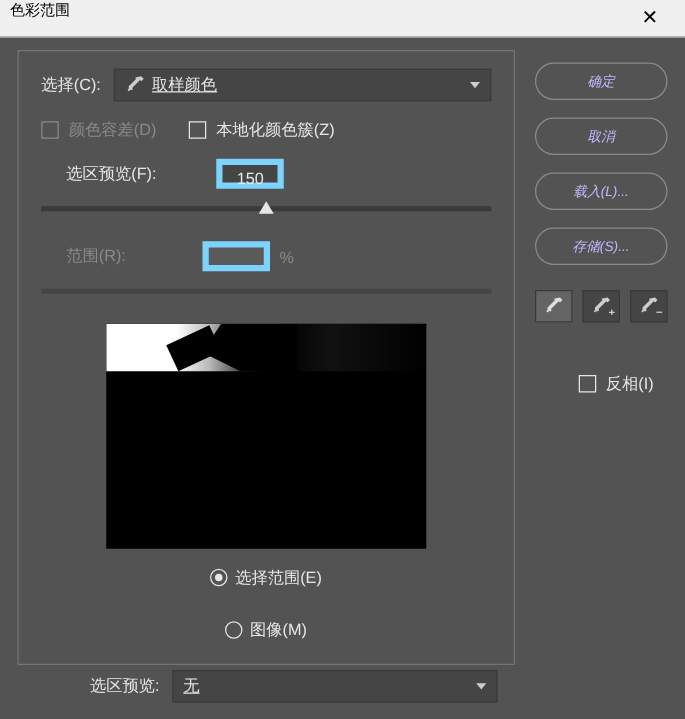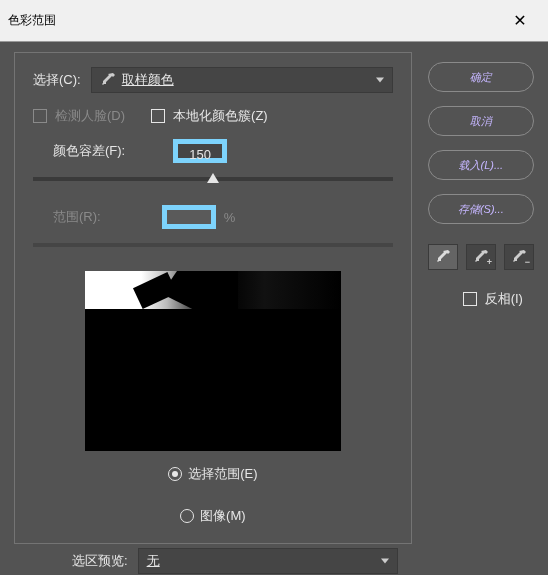--- a/index.html
+++ b/index.html
@@ -1,18 +1,18 @@
 <!DOCTYPE html>
 <html><head>
 <meta charset="utf-8">
 <style>
 * { box-sizing: border-box; margin: 0; padding: 0; font-family: "Microsoft YaHei", sans-serif; }
 body { background: #535353; width: 548px; height: 575px; overflow: hidden; }
 
-.titlebar { height: 42px; background: #f0f0f0; display: flex; align-items: center; padding: 0 8px; border-bottom: 1px solid #999; }
+.titlebar { height: 30px; background: #f0f0f0; display: flex; padding: 0 8px; border-bottom: 1px solid #999; }
 .titlebar-title { flex: 1; font-size: 12px; color: #000; }
 .titlebar-close { width: 40px; height: 28px; display: flex; align-items: center; justify-content: center; font-size: 16px; color: #000; }
 
 .content { display: flex; padding: 10px 14px; gap: 16px; }
 .left { flex: 1; }
 .right { width: 120px; display: flex; flex-direction: column; gap: 14px; padding-top: 10px; }
 
 .fieldset { border: 1px solid #747474; padding: 14px 18px 18px; position: relative; }
 
 .row { display: flex; align-items: center; gap: 10px; margin-bottom: 14px; font-size: 13px; color: #e6e6e6; }
@@ -43,21 +43,21 @@
 .radio { width: 14px; height: 14px; border: 1px solid #e6e6e6; border-radius: 50%; display: inline-flex; align-items: center; justify-content: center; margin-right: 6px; flex-shrink: 0; }
 .radio.sel::after { content: ""; width: 6px; height: 6px; background: #e6e6e6; border-radius: 50%; }
 .radio-opt { display: flex; align-items: center; }
 
 .btn { height: 30px; border: 1px solid #8a8a8a; border-radius: 15px; background: transparent; color: #c4b5fd; font-size: 11px; display: flex; align-items: center; justify-content: center; font-style: italic; }
 .eyedrop-row { display: flex; gap: 8px; justify-content: flex-end; margin-top: 6px; }
 .eyedrop-btn { width: 30px; height: 26px; background: #454545; border: 1px solid #3a3a3a; display: flex; align-items: center; justify-content: center; position: relative; }
 .eyedrop-btn.active { background: #646464; }
 .sub { position: absolute; bottom: 2px; right: 3px; font-size: 9px; color: #ccc; font-weight: bold; }
 
-.invert-row { display: flex; align-items: center; gap: 8px; font-size: 13px; color: #e6e6e6; margin-top: 6px; padding-left: 35px; }
+.invert-row { display: flex; align-items: center; gap: 8px; font-size: 13px; color: #e6e6e6; margin-top: 26px; padding-left: 35px; }
 
 .bottom-row { display: flex; align-items: center; gap: 10px; padding: 4px 14px 0 58px; font-size: 13px; color: #e6e6e6; }
 .bottom-row .select { width: 260px; flex: none; }
 
 svg.eye { width: 16px; height: 16px; }
 </style>
 </head>
 <body>
 
 <div class="titlebar">
@@ -77,30 +77,30 @@
                 <path d="M13 1l2 2-2 2-1-1-6 6v2H4l-1 1-1-1 1-1v-2l6-6-1-1z" fill="#ccc"></path>
               </svg>
           </span>
           <span>取样颜色</span>
         </div>
       </div>
 
       <div class="row disabled" style="gap:26px;">
         <span style="display:flex;align-items:center;gap:8px;">
           <span class="checkbox"></span>
-          <span>检测人脸(D)</span>
+          <span>颜色容差(D)</span>
         </span>
         <span style="display:flex;align-items:center;gap:8px;color:#e6e6e6;justify-content:flex-end;">
           <span class="checkbox light"></span>
           <span>本地化颜色簇(Z)</span>
         </span>
       </div>
 
       <div class="row" style="padding-left:20px;gap:48px;">
-        <span class="label">颜色容差(F):</span>
+        <span class="label">选区预览(F):</span>
         <span class="num-input">150</span>
       </div>
       <div class="slider-track">
         <div class="slider-thumb"></div>
       </div>
 
       <div class="row disabled" style="padding-left:20px;gap:61px;">
         <span class="label">范围(R):</span>
         <span style="display:flex;align-items:center;gap:8px;">
           <span class="num-input" style="background:#5a5a5a;"></span>

